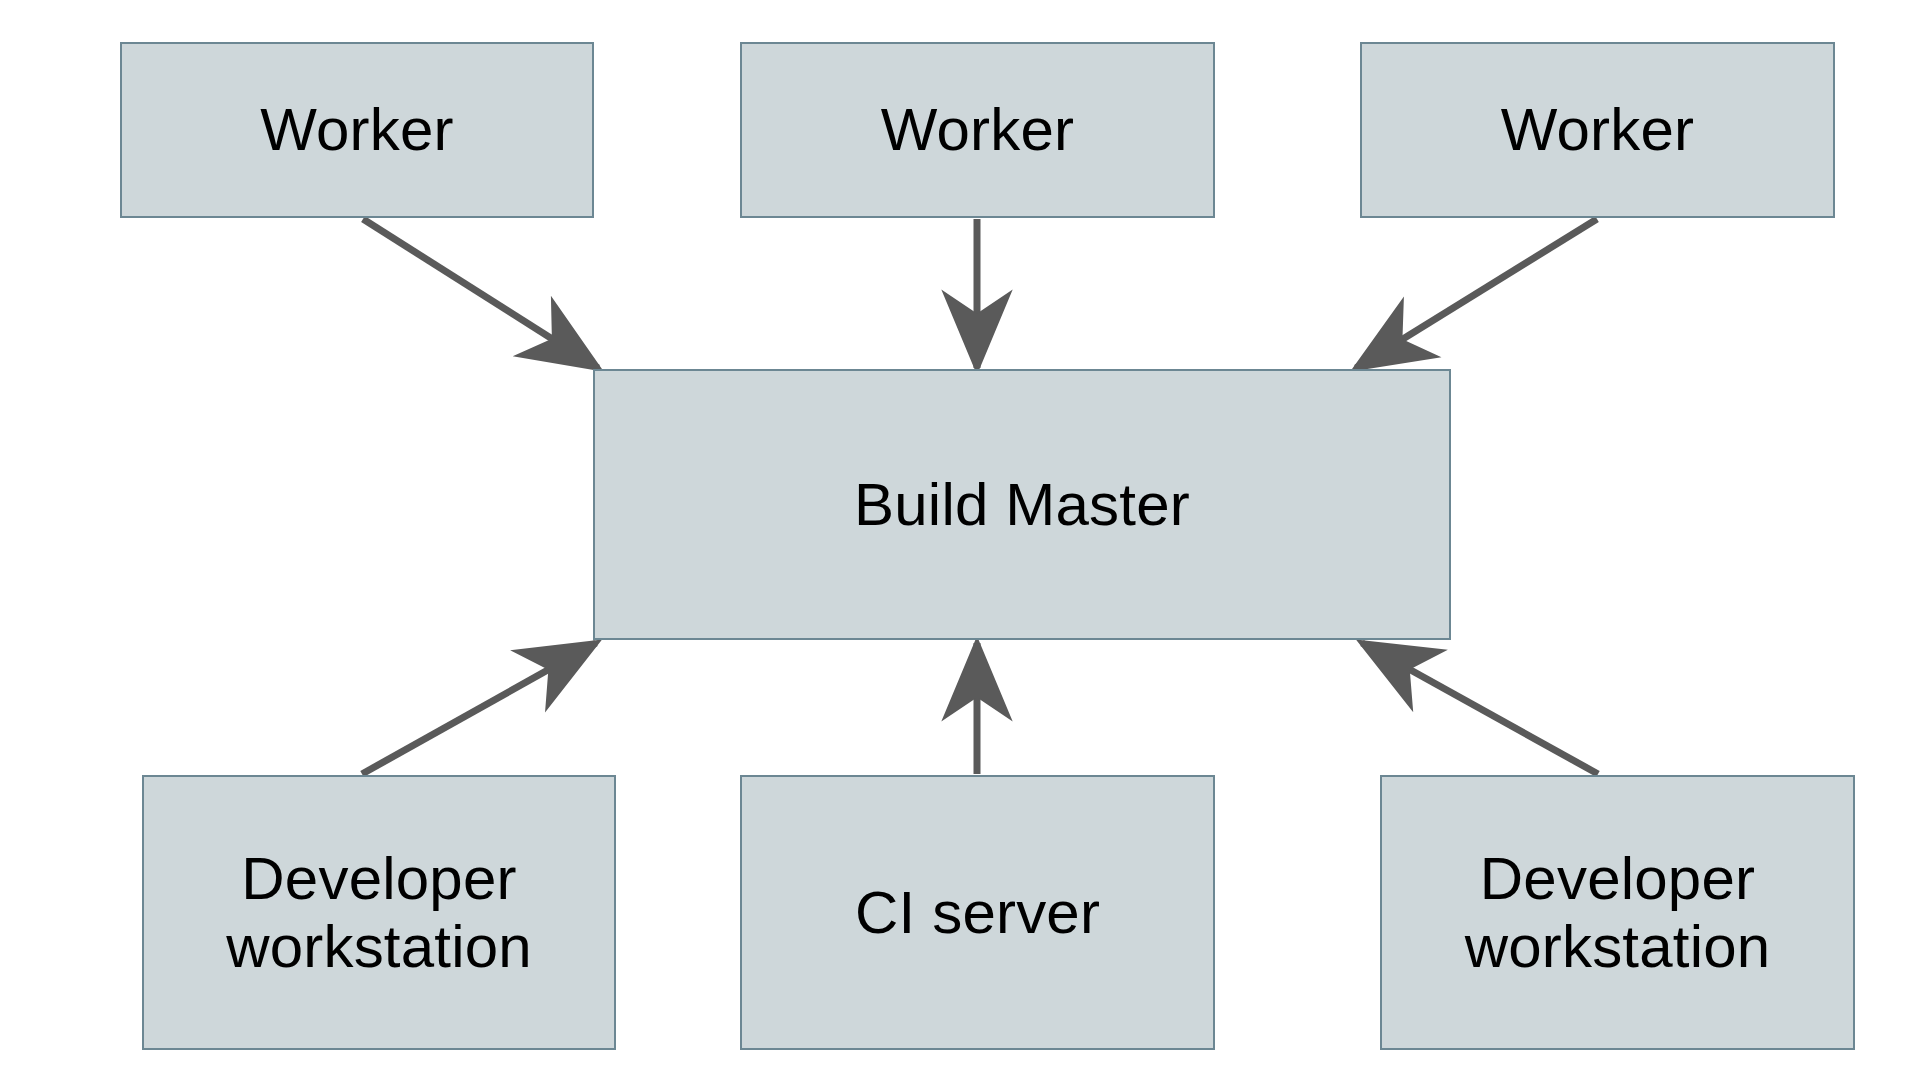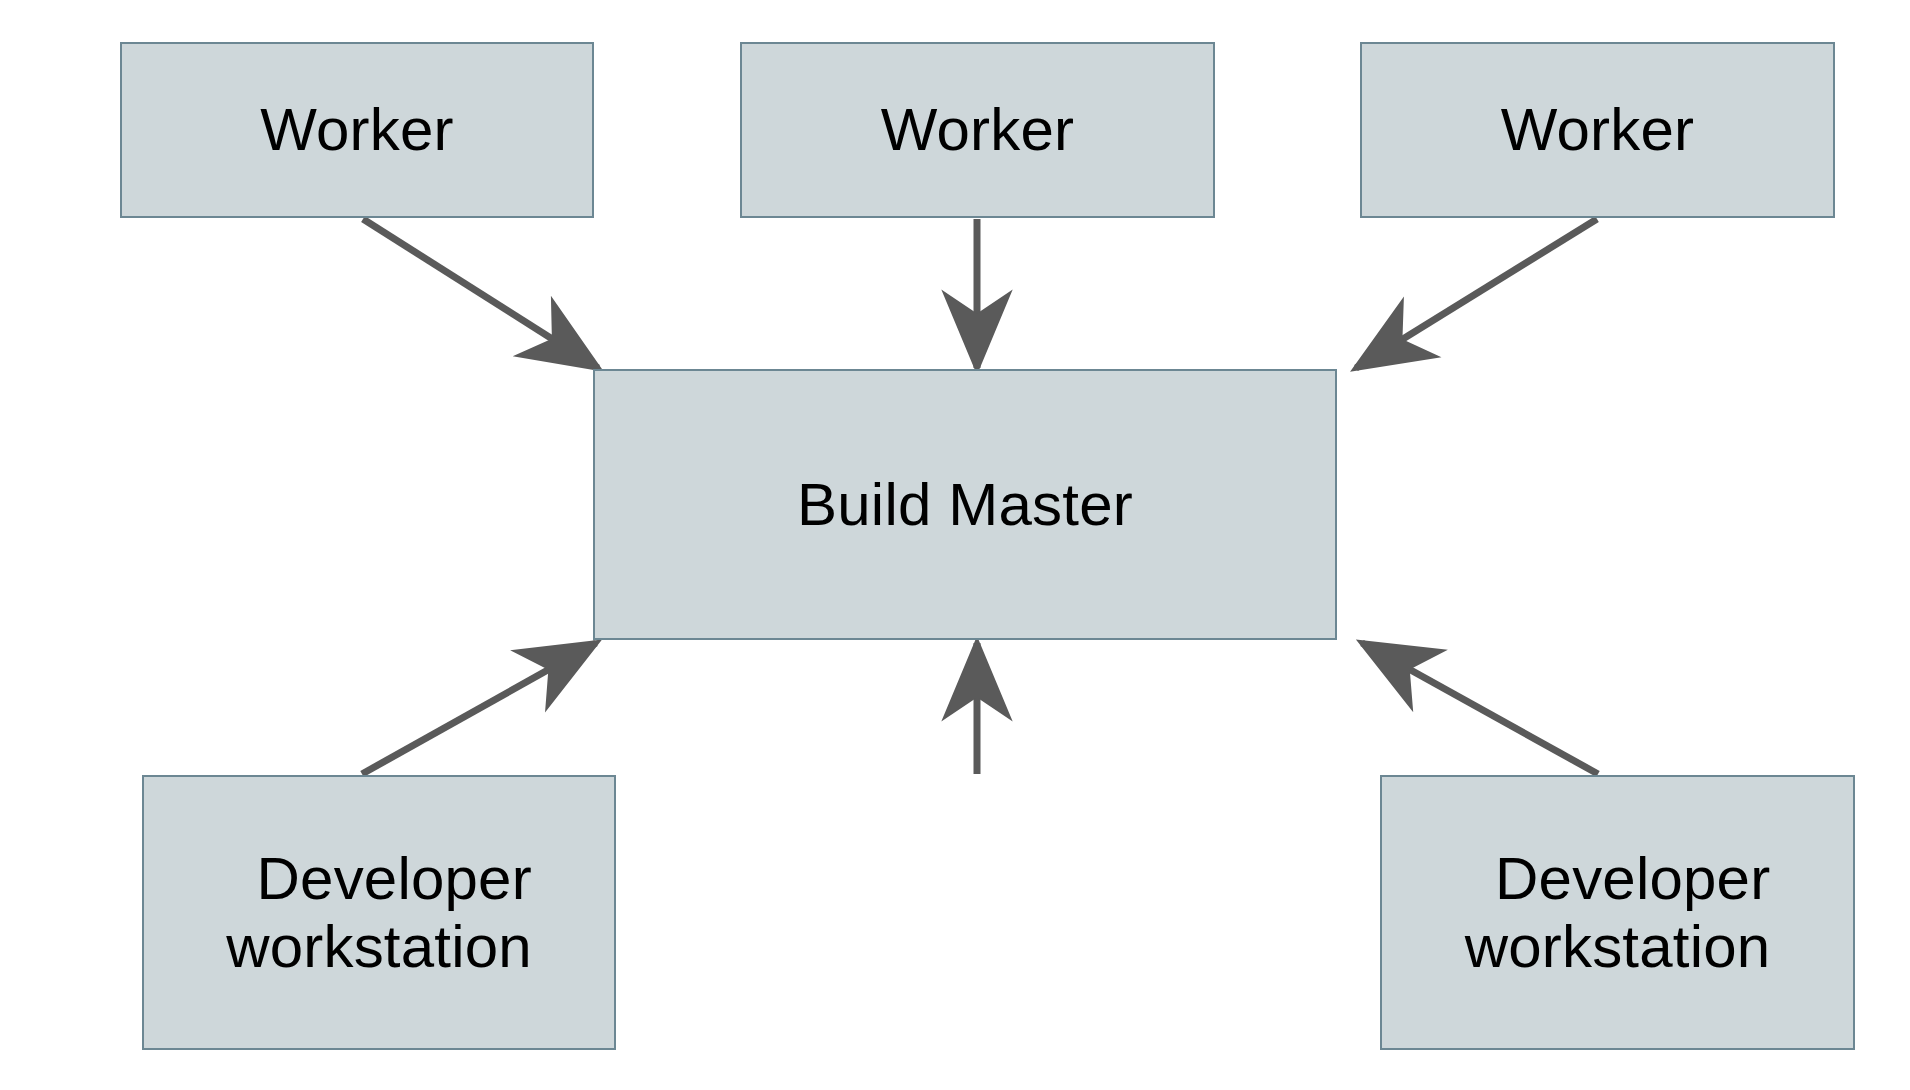--- a/index.html
+++ b/index.html
@@ -27,21 +27,21 @@
     height: 1090px;
   }
   .node {
     position: absolute;
     box-sizing: border-box;
     background: #ced7da;
     border: 2px solid #6c8793;
     display: flex;
     align-items: center;
     justify-content: center;
-    text-align: right;
+    text-align: center;
     color: #000000;
     font-weight: 400;
     line-height: 1.12;
     letter-spacing: 0.2px;
     z-index: 2;
   }
   .node-label {
     display: block;
     white-space: pre-line;
     padding: 0 8px;
@@ -77,28 +77,31 @@
   </div>
 
   <div class="node n-worker" style="left: 740px; top: 42px; width: 475px; height: 176px; background: rgb(206, 215, 218); border-color: rgb(108, 135, 147); color: rgb(0, 0, 0);">
     <span class="node-label">Worker</span>
   </div>
 
   <div class="node n-worker" style="left: 1360px; top: 42px; width: 475px; height: 176px; background: rgb(206, 215, 218); border-color: rgb(108, 135, 147); color: rgb(0, 0, 0);">
     <span class="node-label">Worker</span>
   </div>
 
-  <div class="node n-master" style="left: 593px; top: 369px; width: 744px; height: 271px; background: rgb(206, 215, 218); border-color: rgb(108, 135, 147); color: rgb(0, 0, 0);">
+  <div class="node n-master" style="left: 593px; top: 369px; width: 858px; height: 271px; background: rgb(206, 215, 218); border-color: rgb(108, 135, 147); color: rgb(0, 0, 0);">
     <span class="node-label">Build Master</span>
   </div>
 
   <div class="node n-dev" style="left: 122px; top: 775px; width: 474px; height: 275px; background: rgb(206, 215, 218); border-color: rgb(108, 135, 147); color: rgb(0, 0, 0);">
     <span class="node-label">Developer
 workstation</span>
   </div>
 
+  <div class="node n-ci" style="left: 740px; top: 775px; width: 475px; height: 275px; background: rgb(206, 215, 218); border-color: rgb(108, 135, 147); color: rgb(0, 0, 0);">
+    <span class="node-label">CI server</span>
+  </div>
 
   <div class="node n-dev" style="left: 1360px; top: 775px; width: 475px; height: 275px; background: rgb(206, 215, 218); border-color: rgb(108, 135, 147); color: rgb(0, 0, 0);">
     <span class="node-label">Developer
 workstation</span>
   </div>
 
 </div>
 
 </body></html>

